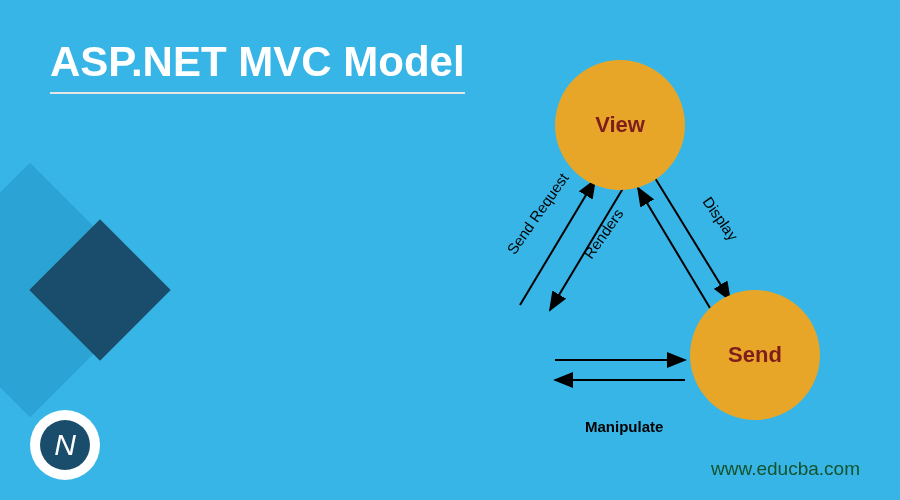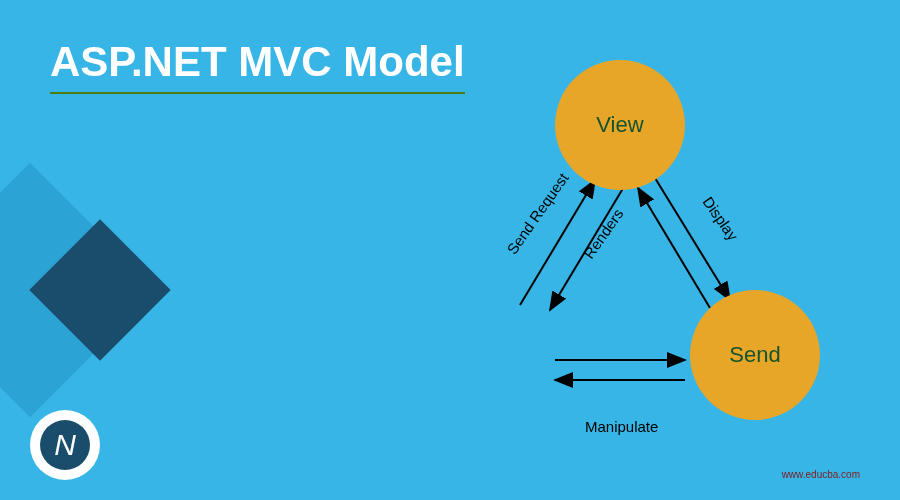--- a/index.html
+++ b/index.html
@@ -33,21 +33,21 @@
     }
     
     
     .title {
       position: absolute;
       top: 38px;
       left: 50px;
       color: #ffffff;
       font-size: 42px;
       font-weight: bold;
-      border-bottom: 2px solid #4d7c0f;
+      border-bottom: 2px solid #e5e5e5;
       padding-bottom: 6px;
     }
     
     
     .diagram {
       position: absolute;
       right: 70px;
       top: 60px;
       width: 420px;
       height: 380px;
@@ -55,40 +55,40 @@
     
     .circle {
       position: absolute;
       width: 130px;
       height: 130px;
       border-radius: 50%;
       background: #e8a628;
       display: flex;
       align-items: center;
       justify-content: center;
-      color: #14532d;
+      color: #7f1d1d;
       font-size: 22px;
-      font-weight: normal;
+      font-weight: bold;
     }
     
     .circle-view { top: 0; left: 145px; }
     .circle-controller { bottom: 20px; left: 10px; }
     .circle-model { bottom: 20px; right: 10px; }
     
     
     .label {
       position: absolute;
       color: #000000;
       font-size: 15px;
       white-space: nowrap;
     }
     .label-send-request { top: 145px; left: 80px; transform: rotate(-55deg); }
     .label-renders { top: 165px; left: 165px; transform: rotate(-55deg); }
     .label-display { top: 150px; right: 85px; transform: rotate(55deg); }
-    .label-manipulate { bottom: 5px; left: 175px; }
+    .label-manipulate { bottom: 5px; left: 175px; font-weight: bold; }
     
     
     .arrows {
       position: absolute;
       top: 0;
       left: 0;
       width: 100%;
       height: 100%;
     }
     
@@ -116,22 +116,22 @@
       color: #ffffff;
       font-size: 30px;
       font-style: italic;
     }
     
     
     .url {
       position: absolute;
       bottom: 20px;
       right: 40px;
-      color: #7f1d1d;
-      font-size: 10px;
+      color: #14532d;
+      font-size: 19px;
     }
   </style>
 </head>
 <body>
 
 <div class="deco-square-1"></div>
 <div class="deco-square-2"></div>
 
 <h1 class="title">ASP.NET MVC Model</h1>
 

